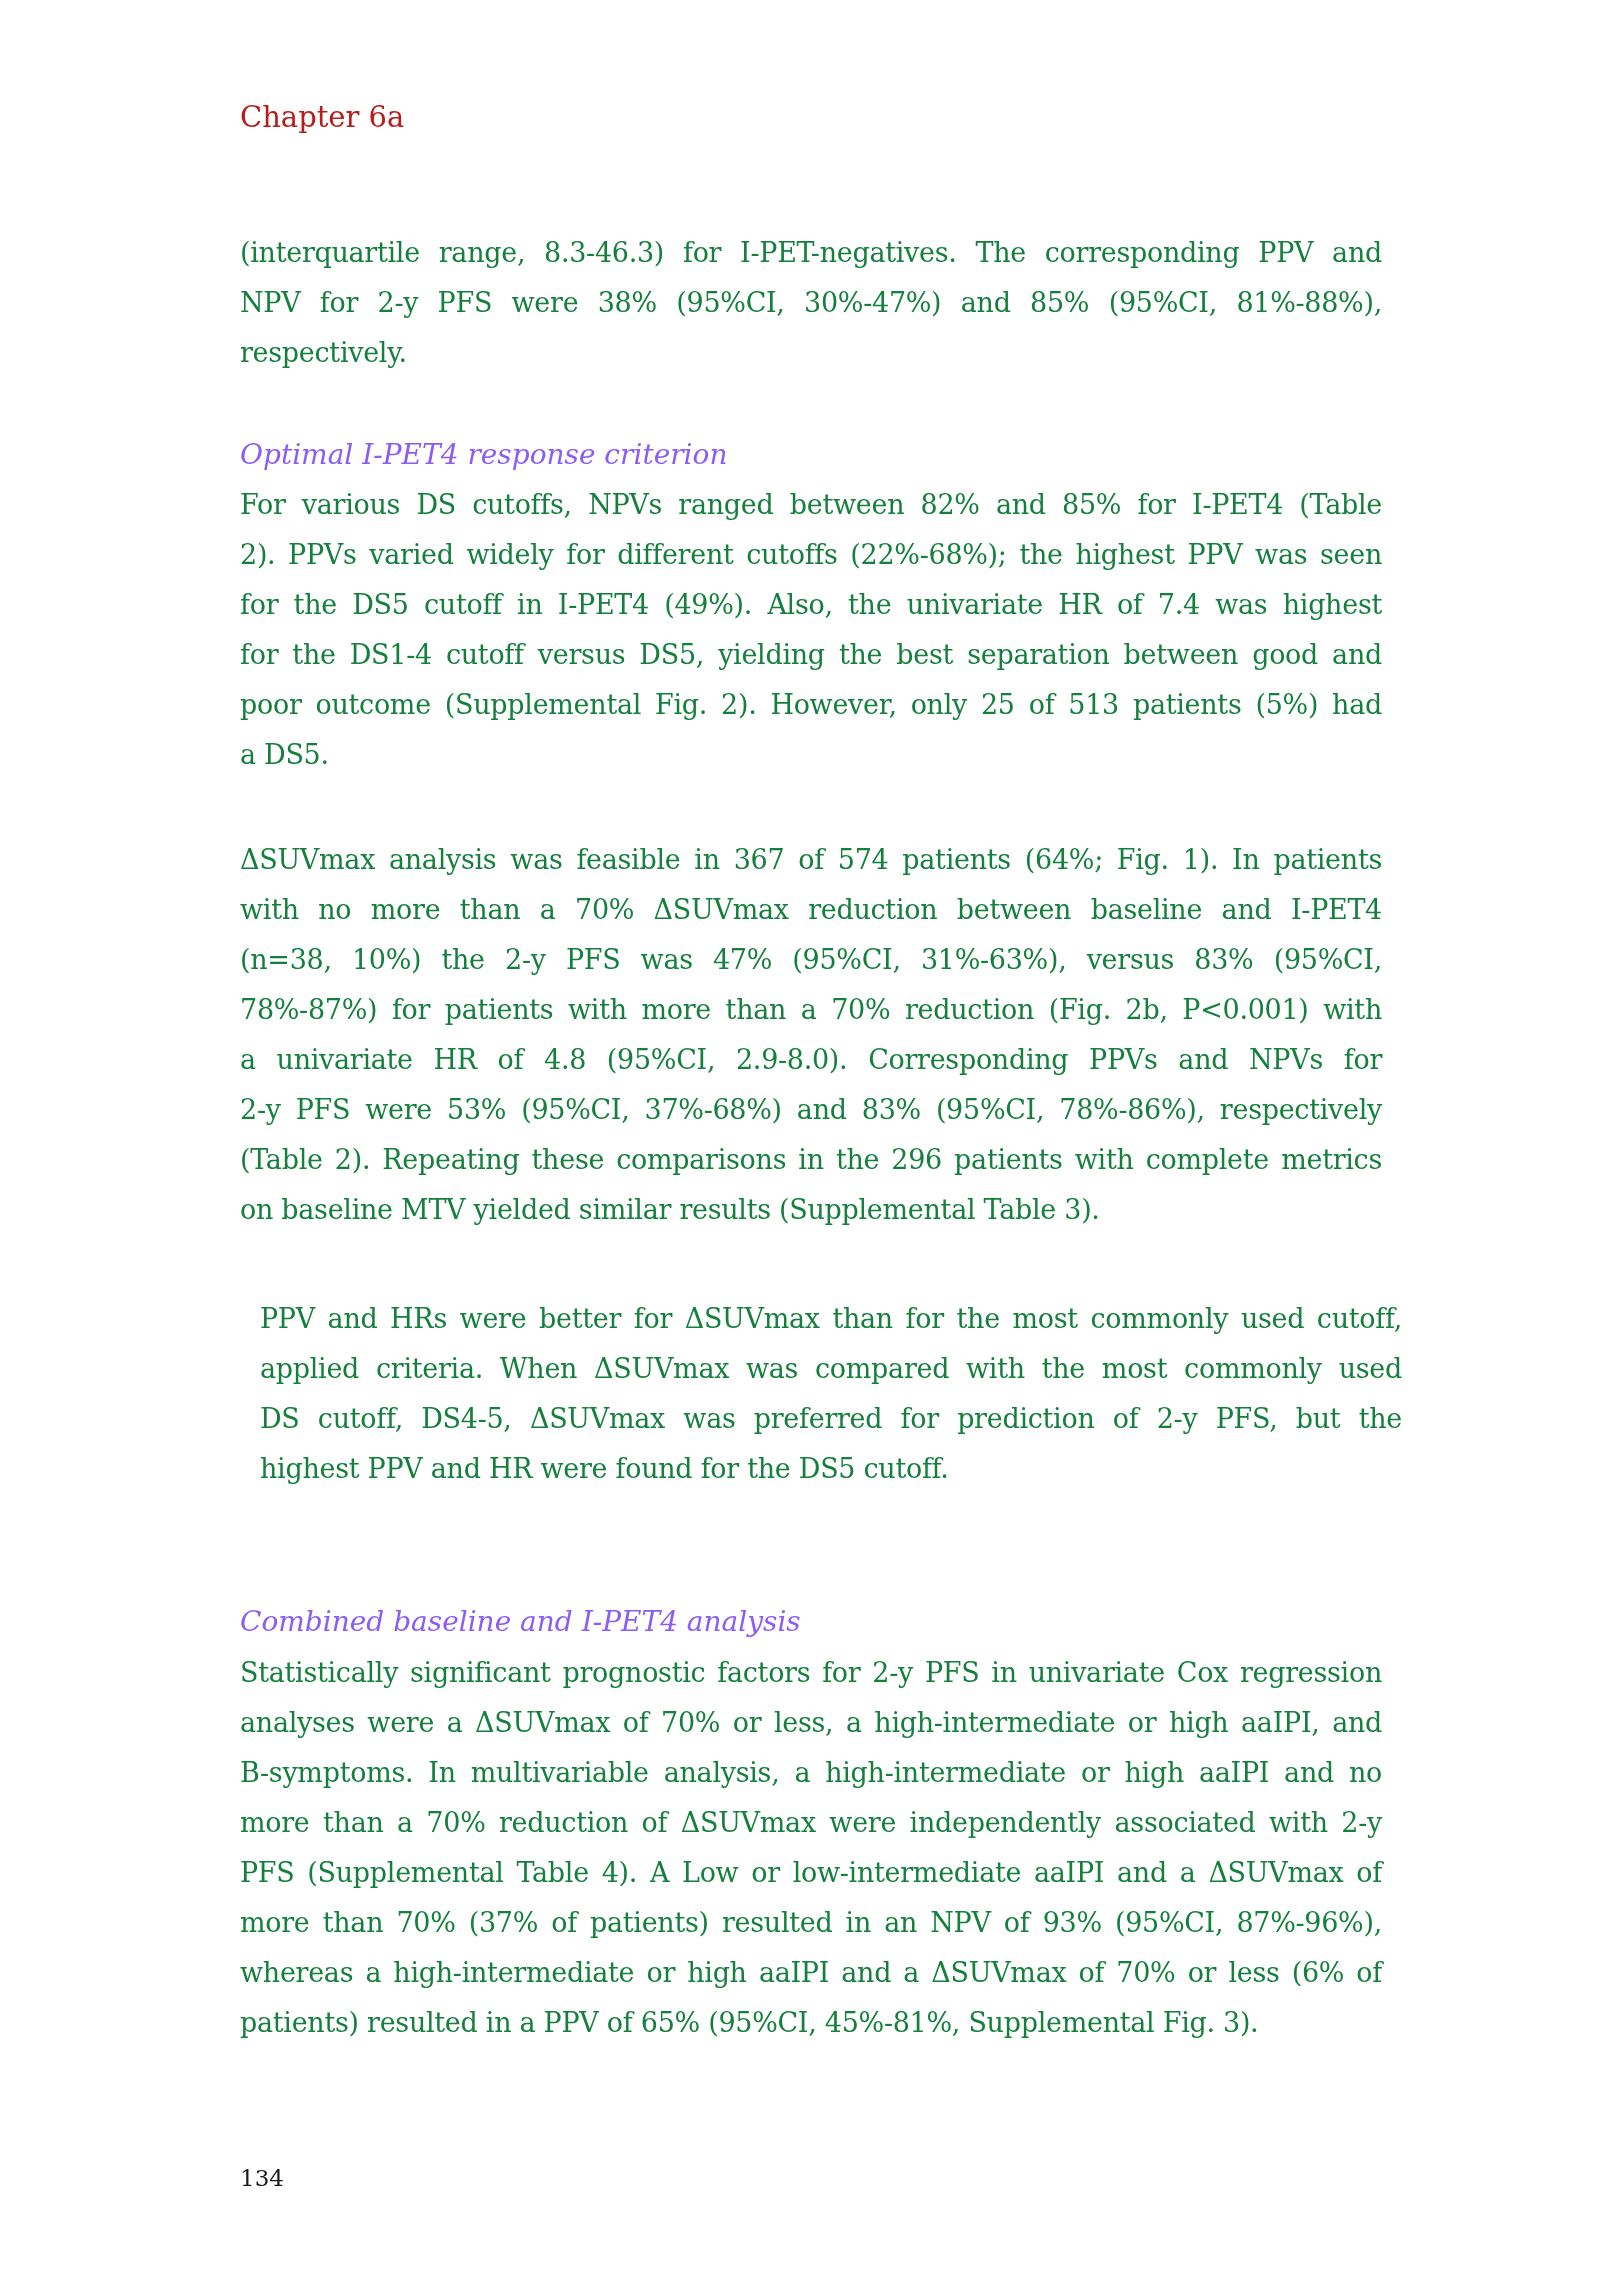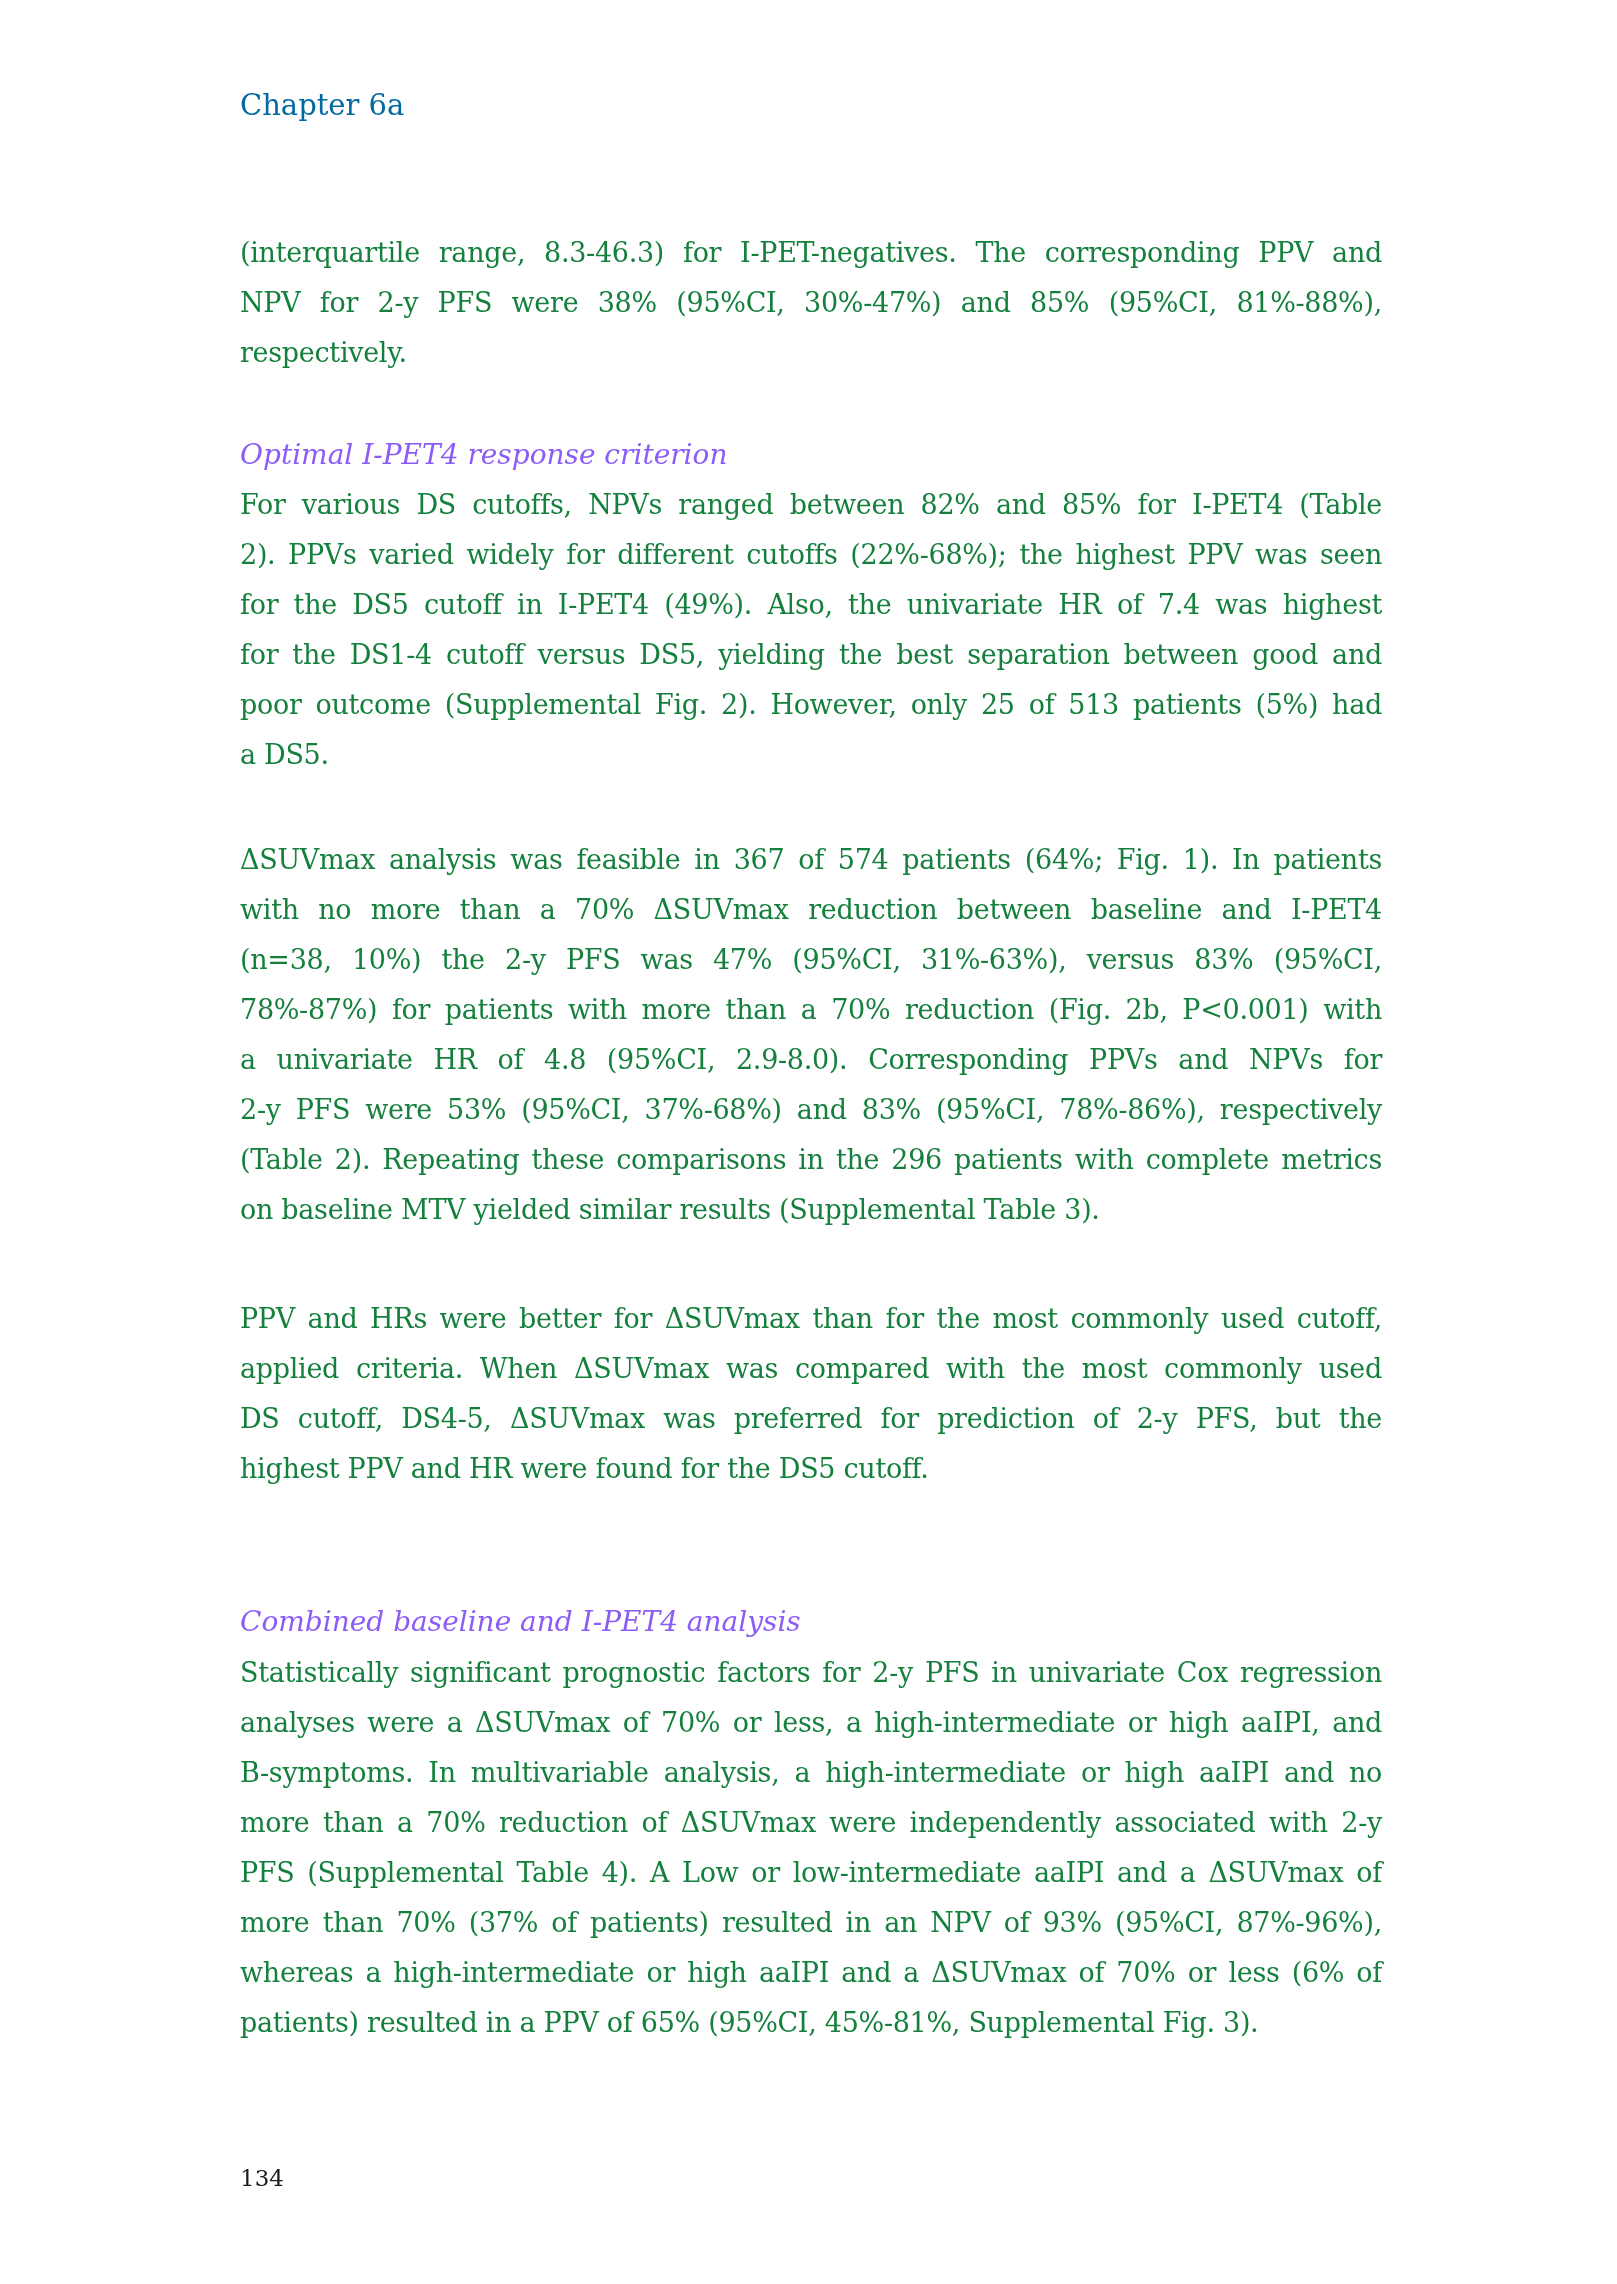--- a/index.html
+++ b/index.html
@@ -16,24 +16,24 @@
     color: #1c1c1c;
     overflow: hidden;
   }
   .content-col {
     position: absolute;
     left: 240px;
     width: 1142px;
   }
   .running-head {
     position: absolute;
-    top: 80px;
+    top: 92px;
     font-size: 29px;
     line-height: 50px;
-    color: #0369a1;
+    color: #b91c1c;
   }
   .para {
     position: absolute;
     width: 1142px;
   }
   .line {
     font-size: 27px;
     line-height: 50px;
     letter-spacing: -0.3px;
     text-align: justify;
@@ -56,21 +56,21 @@
     top: 2153px;
     font-size: 23px;
     line-height: 50px;
     color: #1c1c1c;
   }
   
   #p1 { top: 228px; }
   #h1 { top: 430px; }
   #p2 { top: 480px; }
   #p3 { top: 835px; }
-  #p4 { top: 1294px; }
+  #p4 { top: 1294px; margin-left: 20px; }
   #h2 { top: 1597px; }
   #p5 { top: 1648px; }
 </style>
 </head>
 <body>
 
 <div class="page">
 
   <div class="running-head content-col">Chapter 6a</div>
 

